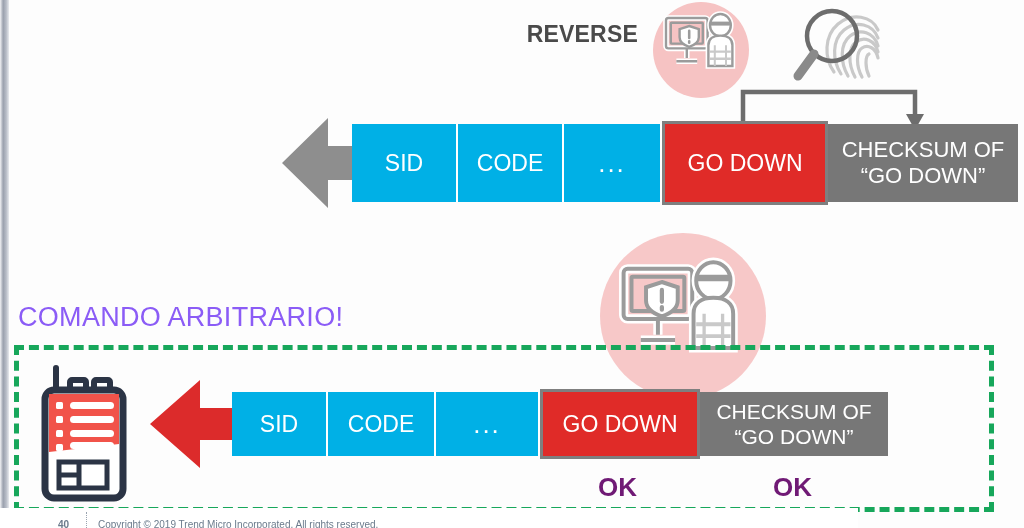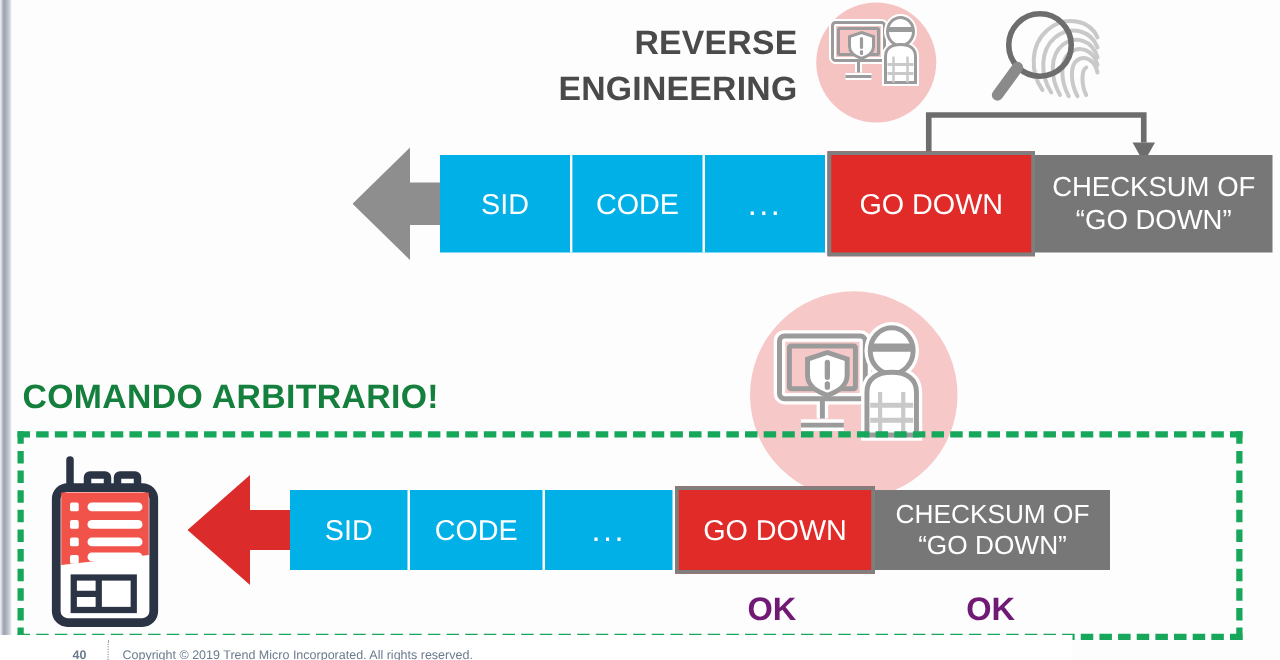--- a/index.html
+++ b/index.html
@@ -15,21 +15,21 @@
   
   .edge-bar{
     position:absolute;left:0;top:0;width:9px;height:528px;
     background:linear-gradient(to right,#f2f3f5 0%,#9aa0ad 35%,#b9bec8 70%,#e8eaee 100%);
   }
 
   
   .re-title{
     position:absolute;left:408px;top:16px;width:230px;
     text-align:right;
-    font-size:27px;font-weight:bold;letter-spacing:.2px;
+    font-size:23px;font-weight:bold;letter-spacing:.2px;
     line-height:37px;color:#4a4a4a;
   }
 
   .pink-circle{
     position:absolute;border-radius:50%;background:#f6c3c3;
   }
   .pink-top{left:653px;top:2px;width:96px;height:96px;}
   .pink-mid{left:600px;top:233px;width:166px;height:166px;background:#f7c8c8;}
 
   .icon-hacker{position:absolute;}
@@ -56,21 +56,21 @@
     left:828px;width:190px;background:#777777;
     font-size:22px;line-height:26px;
   }
 
   
   .connector{position:absolute;left:735px;top:86px;width:200px;height:50px;}
 
   
   .cmd-label{
     position:absolute;left:18px;top:302px;
-    font-size:27px;font-weight:bold;color:#15803d;letter-spacing:.3px;
+    font-size:27px;font-weight:normal;color:#8b5cf6;letter-spacing:.3px;
   }
   .dashed-box{
     position:absolute;left:14px;top:345px;width:980px;height:167px;
     border:5px dashed #17a75b;box-sizing:border-box;background:transparent;
   }
 
   .radio-icon{position:absolute;left:32px;top:356px;width:104px;height:148px;}
 
   .arrow-red{position:absolute;left:150px;top:378px;width:92px;height:92px;}
 
@@ -121,21 +121,20 @@
 </style>
 </head>
 <body>
 
 <div class="slide">
 
   <div class="edge-bar"></div>
 
   <div class="re-title">
     <div>REVERSE</div>
-    <div>ENGINEERING</div>
   </div>
 
   <div class="pink-circle pink-top"></div>
 
   <svg class="icon-hacker" style="left:662px;top:10px;width:80px;height:72px;" viewBox="0 0 100 90">
     <g fill="none" stroke="#ffffff" stroke-width="7" stroke-linejoin="round">
       <rect x="5" y="10" width="52" height="38" rx="3"></rect>
       <path d="M31 48 V60 M18 64 H44"></path>
     </g>
     <g fill="none" stroke="#9b9b9b" stroke-width="3" stroke-linejoin="round">

